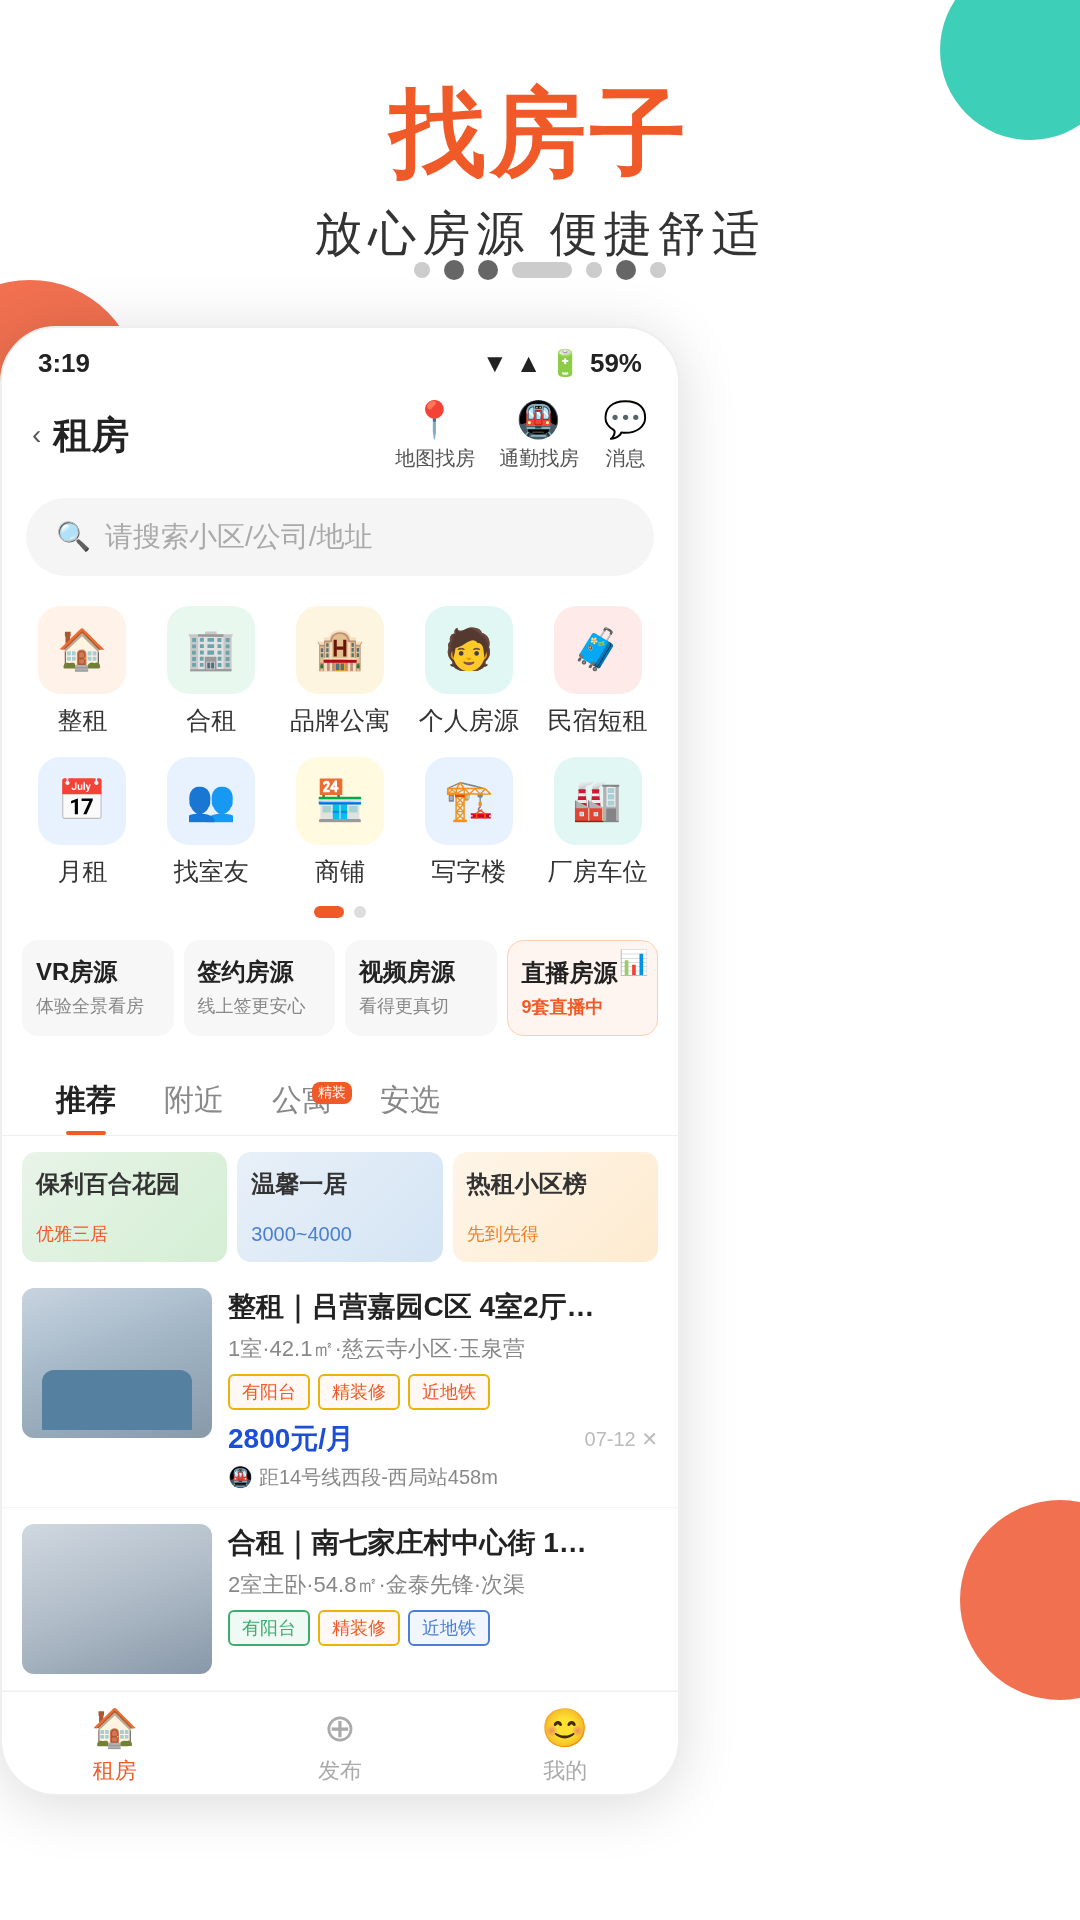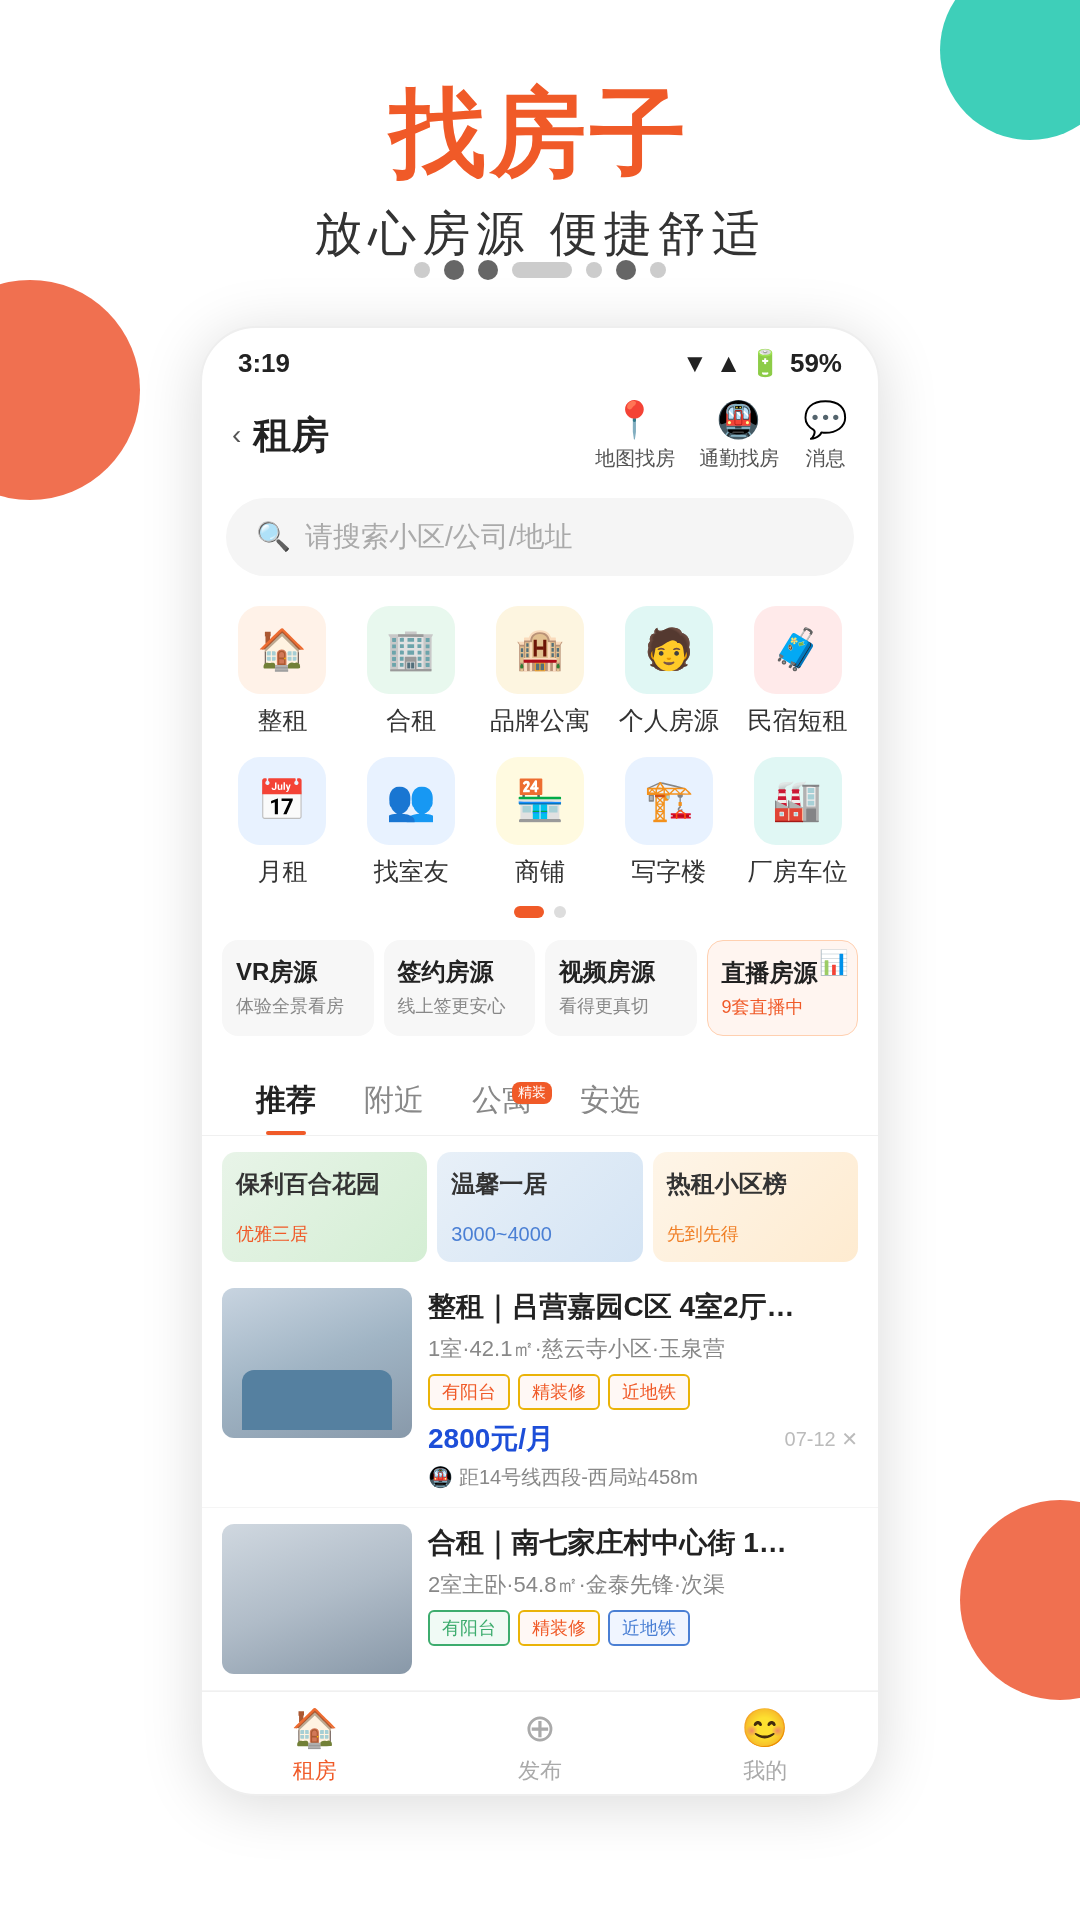--- a/index.html
+++ b/index.html
@@ -90,21 +90,20 @@
       color: #333;
       margin-top: 16px;
       letter-spacing: 6px;
     }
 
     
     .phone-wrap {
       position: relative;
       z-index: 2;
       display: flex;
-      justify-content: center;
       margin-top: 60px;
     }
     .phone {
       width: 680px;
       background: #fff;
       border-radius: 56px;
       box-shadow: 0 8px 60px rgba(0,0,0,0.15);
       overflow: hidden;
       border: 2px solid #eee;
     }
@@ -579,21 +578,21 @@
         <div class="feature-card-title">签约房源</div>
         <div class="feature-card-sub">线上签更安心</div>
       </div>
       <div class="feature-card">
         <div class="feature-card-title">视频房源</div>
         <div class="feature-card-sub">看得更真切</div>
       </div>
       <div class="feature-card highlight">
         <span class="live-icon">📊</span>
         <div class="feature-card-title">直播房源</div>
-        <div class="feature-card-sub" style="color:#f05a28;">9套直播中</div>
+        <div class="feature-card-sub" style="color:#f05a28;font-weight:bold;">9套直播中</div>
       </div>
     </div>
 
     <div class="tabs">
       <div class="tab active">推荐</div>
       <div class="tab">附近</div>
       <div class="tab" style="position:relative;">
         公寓
         <span class="tab-badge">精装</span>
       </div>

